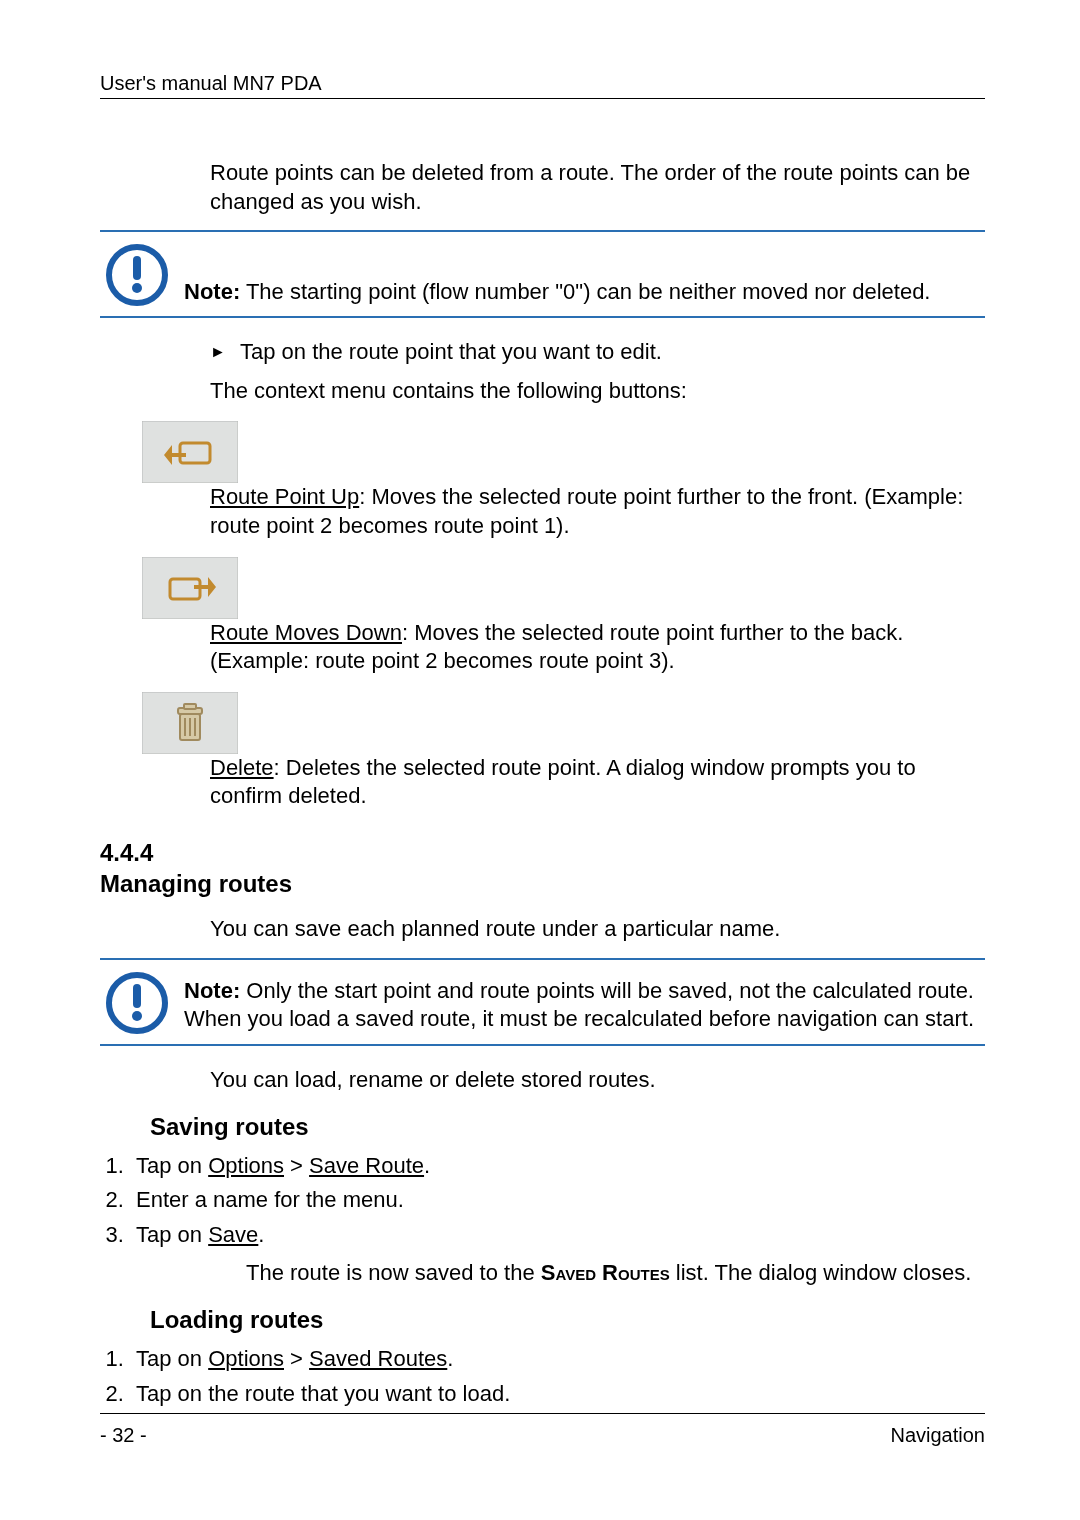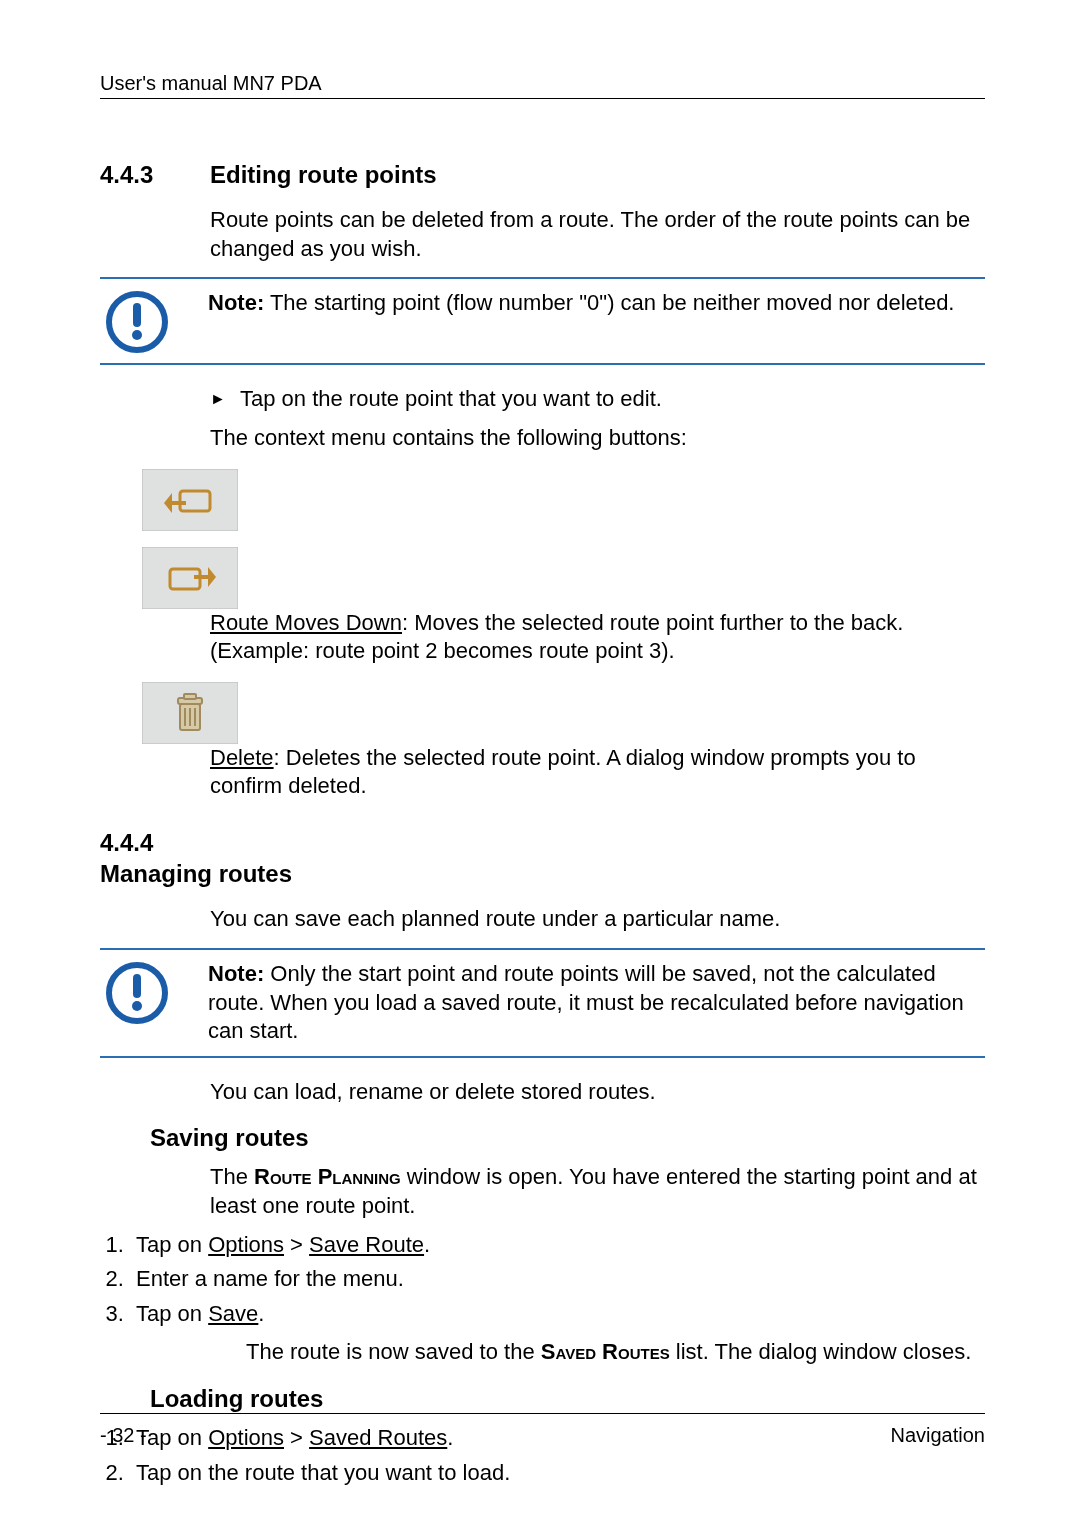--- a/index.html
+++ b/index.html
@@ -49,22 +49,21 @@
     margin: 16px 0 10px 50px;
   }
   .body-indent { margin-left: 110px; }
   p { margin: 10px 0; }
   .note-block {
     border-top: 2px solid #2a6fb3;
     border-bottom: 2px solid #2a6fb3;
     padding: 10px 0;
     margin: 14px 0 20px 0;
     display: flex;
-    align-items: flex-start;
-    gap: 24px;
+    align-items: flex-end;
   }
   .note-text { margin-left: 16px; flex: 1; }
   .note-text b { font-weight: bold; }
   .note-icon {
     width: 62px; height: 62px;
     flex: 0 0 62px;
     margin-left: 6px;
     margin-top: 2px;
   }
   .bullet-row {
@@ -113,24 +112,20 @@
 </head>
 <body>
 
 <div class="page">
 
   <div class="header-area">
     <span class="header-left">User's manual MN7 PDA</span>
     <span></span>
   </div>
 
-  <div class="section-row">
-    <div class="sec-num">4.4.3</div>
-    <div class="sec-title">Editing route points</div>
-  </div>
 
   <p class="body-indent">Route points can be deleted from a route. The order of the route points can be changed as you wish.</p>
 
   <div class="note-block">
     <div class="note-icon">
       <svg viewBox="0 0 62 62">
         <circle cx="31" cy="31" r="28" fill="none" stroke="#1b5ca8" stroke-width="6"></circle>
         <rect x="27" y="12" width="8" height="24" rx="4" fill="#1b5ca8"></rect>
         <circle cx="31" cy="44" r="5" fill="#1b5ca8"></circle>
       </svg>
@@ -150,20 +145,23 @@
 
   <div class="btn-block">
     <div class="btn-icon">
       <svg viewBox="0 0 96 62">
         <rect x="0" y="0" width="96" height="62" fill="#dfe1e0" stroke="#b6b8b7"></rect>
         <rect x="38" y="22" width="30" height="20" rx="3" fill="none" stroke="#c28a2e" stroke-width="3"></rect>
         <path d="M44 32 L30 32 L30 24 L22 34 L30 44 L30 36 L44 36 Z" fill="#c28a2e"></path>
       </svg>
     </div>
   </div>
+  <p class="btn-text">
+    <span class="underline">Route Point Up</span><span>: Moves the selected route point further to the front. (Example: route point 2 becomes route point 1).</span>
+  </p>
 
   <div class="btn-block">
     <div class="btn-icon">
       <svg viewBox="0 0 96 62">
         <rect x="0" y="0" width="96" height="62" fill="#dfe1e0" stroke="#b6b8b7"></rect>
         <rect x="28" y="22" width="30" height="20" rx="3" fill="none" stroke="#c28a2e" stroke-width="3"></rect>
         <path d="M52 28 L66 28 L66 20 L74 30 L66 40 L66 32 L52 32 Z" fill="#c28a2e"></path>
       </svg>
     </div>
   </div>
@@ -204,23 +202,20 @@
       </svg>
     </div>
     <div class="note-text">
       <b>Note:</b><span> Only the start point and route points will be saved, not the calculated route. When you load a saved route, it must be recalculated before navigation can start.</span>
     </div>
   </div>
 
   <p class="body-indent">You can load, rename or delete stored routes.</p>
 
   <div class="sub-title">Saving routes</div>
-  <p class="body-indent">
-    <span>The </span><span class="scaps" style="font-variant: small-caps;">Route Planning</span><span> window is open. You have entered the starting point and at least one route point.</span>
-  </p>
   <ol class="num-list body-indent">
     <li>
       <span>Tap on </span><span class="underline">Options</span><span> &gt; </span><span class="underline">Save Route</span><span>.</span>
     </li>
     <li>Enter a name for the menu.</li>
     <li>
       <span>Tap on </span><span class="underline">Save</span><span>.</span>
     </li>
   </ol>
   <p class="after-list-indent">

